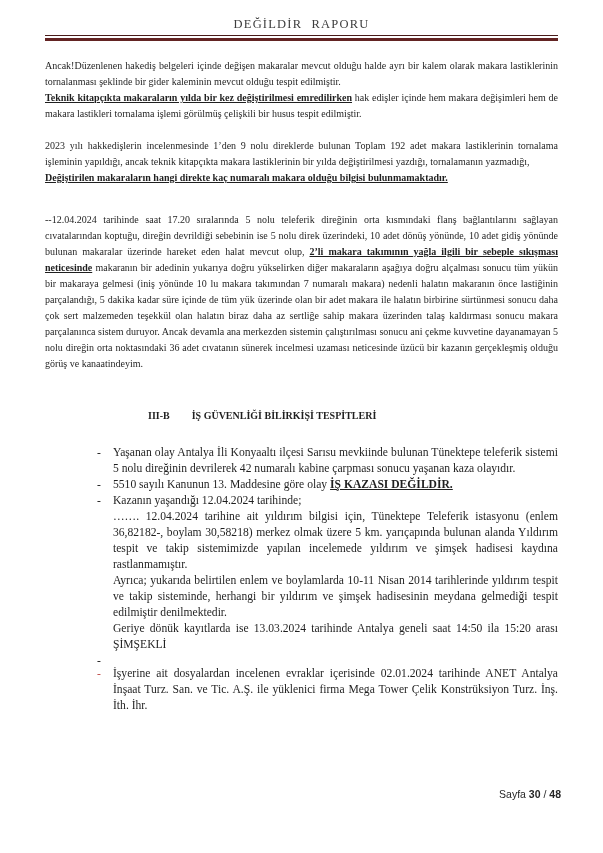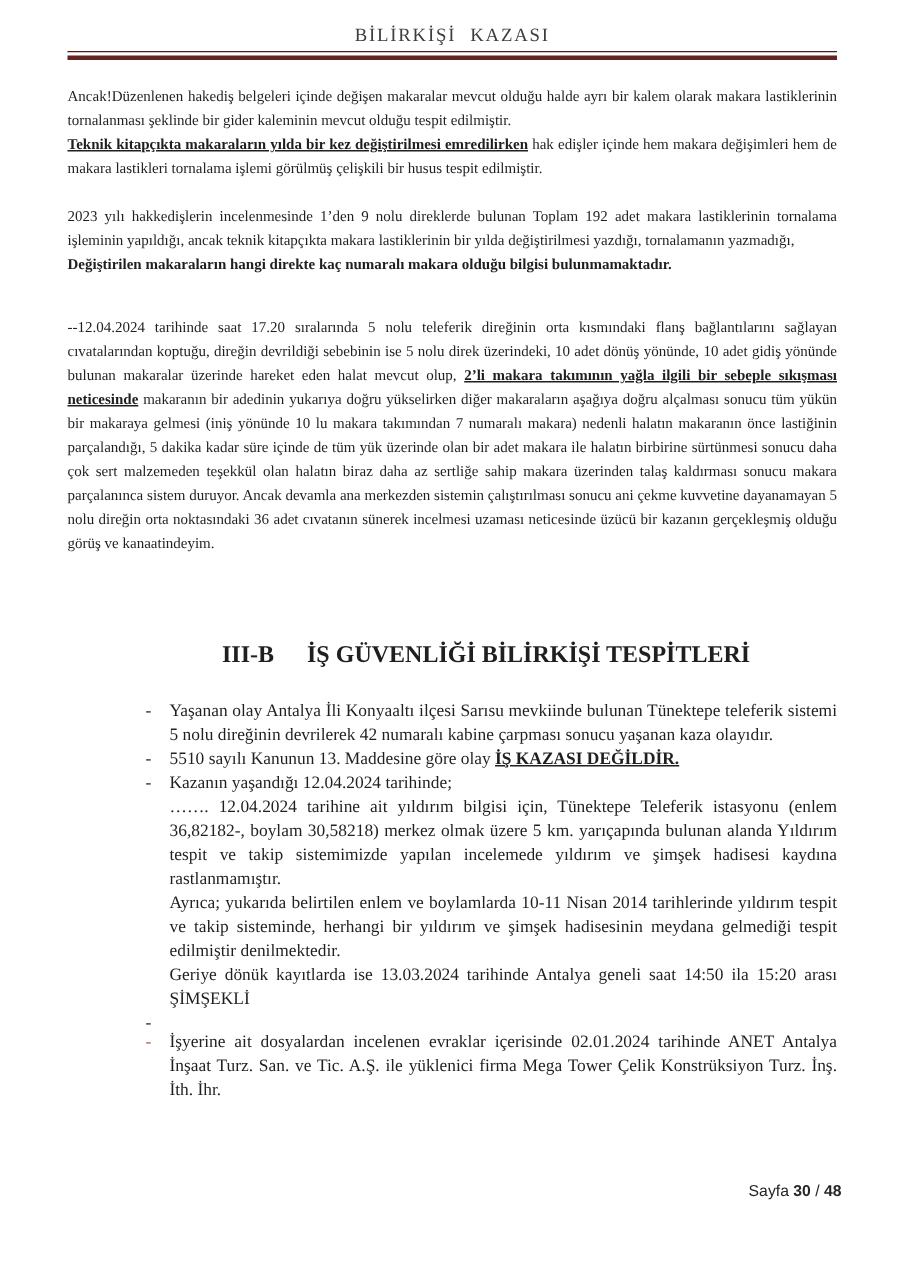--- a/index.html
+++ b/index.html
@@ -33,27 +33,27 @@
   
   .para {
     font-size:10px; line-height:16px;
     text-align:justify;
     color:#1f1f1f;
   }
   .p1 { margin-top:17px; }
   .p3 { margin-top:16px; }
   .p6 { margin-top:26px; }
   .b  { font-weight:bold;text-decoration:underline; }
-  .bu { font-weight:bold; }
+  .bu { font-weight:bold; text-decoration:underline; }
 
   
   .section-heading {
-    margin-top:58px;
+    margin-top:36px;
     padding-left:103px;
-    font-size:16px; line-height:16px;
+    font-size:10px; line-height:16px;
     font-weight:bold;
     color:#1f1f1f;
   }
   .section-heading .num { margin-right:22px; }
 
   
   .list { margin-top:21px; }
   .li {
     position:relative;
     padding-left:68px;
@@ -78,21 +78,21 @@
     color:#262626;
   }
   .footer .bold { font-weight:bold; }
 </style>
 </head>
 <body>
 
 <div class="page">
 
   <div class="doc-header">
-    <span class="doc-title">BİLİRKİŞİ KAZASI</span>
+    <span class="doc-title">DEĞİLDİR RAPORU</span>
     <div class="header-rule">
       <div class="thin"></div>
       <div class="gap"></div>
       <div class="thick"></div>
     </div>
   </div>
 
   <p class="para p1">
     <span>Ancak!Düzenlenen hakediş belgeleri içinde değişen makaralar mevcut olduğu halde ayrı bir kalem olarak makara lastiklerinin tornalanması şeklinde bir gider kaleminin mevcut olduğu tespit edilmiştir.</span>
   </p>

